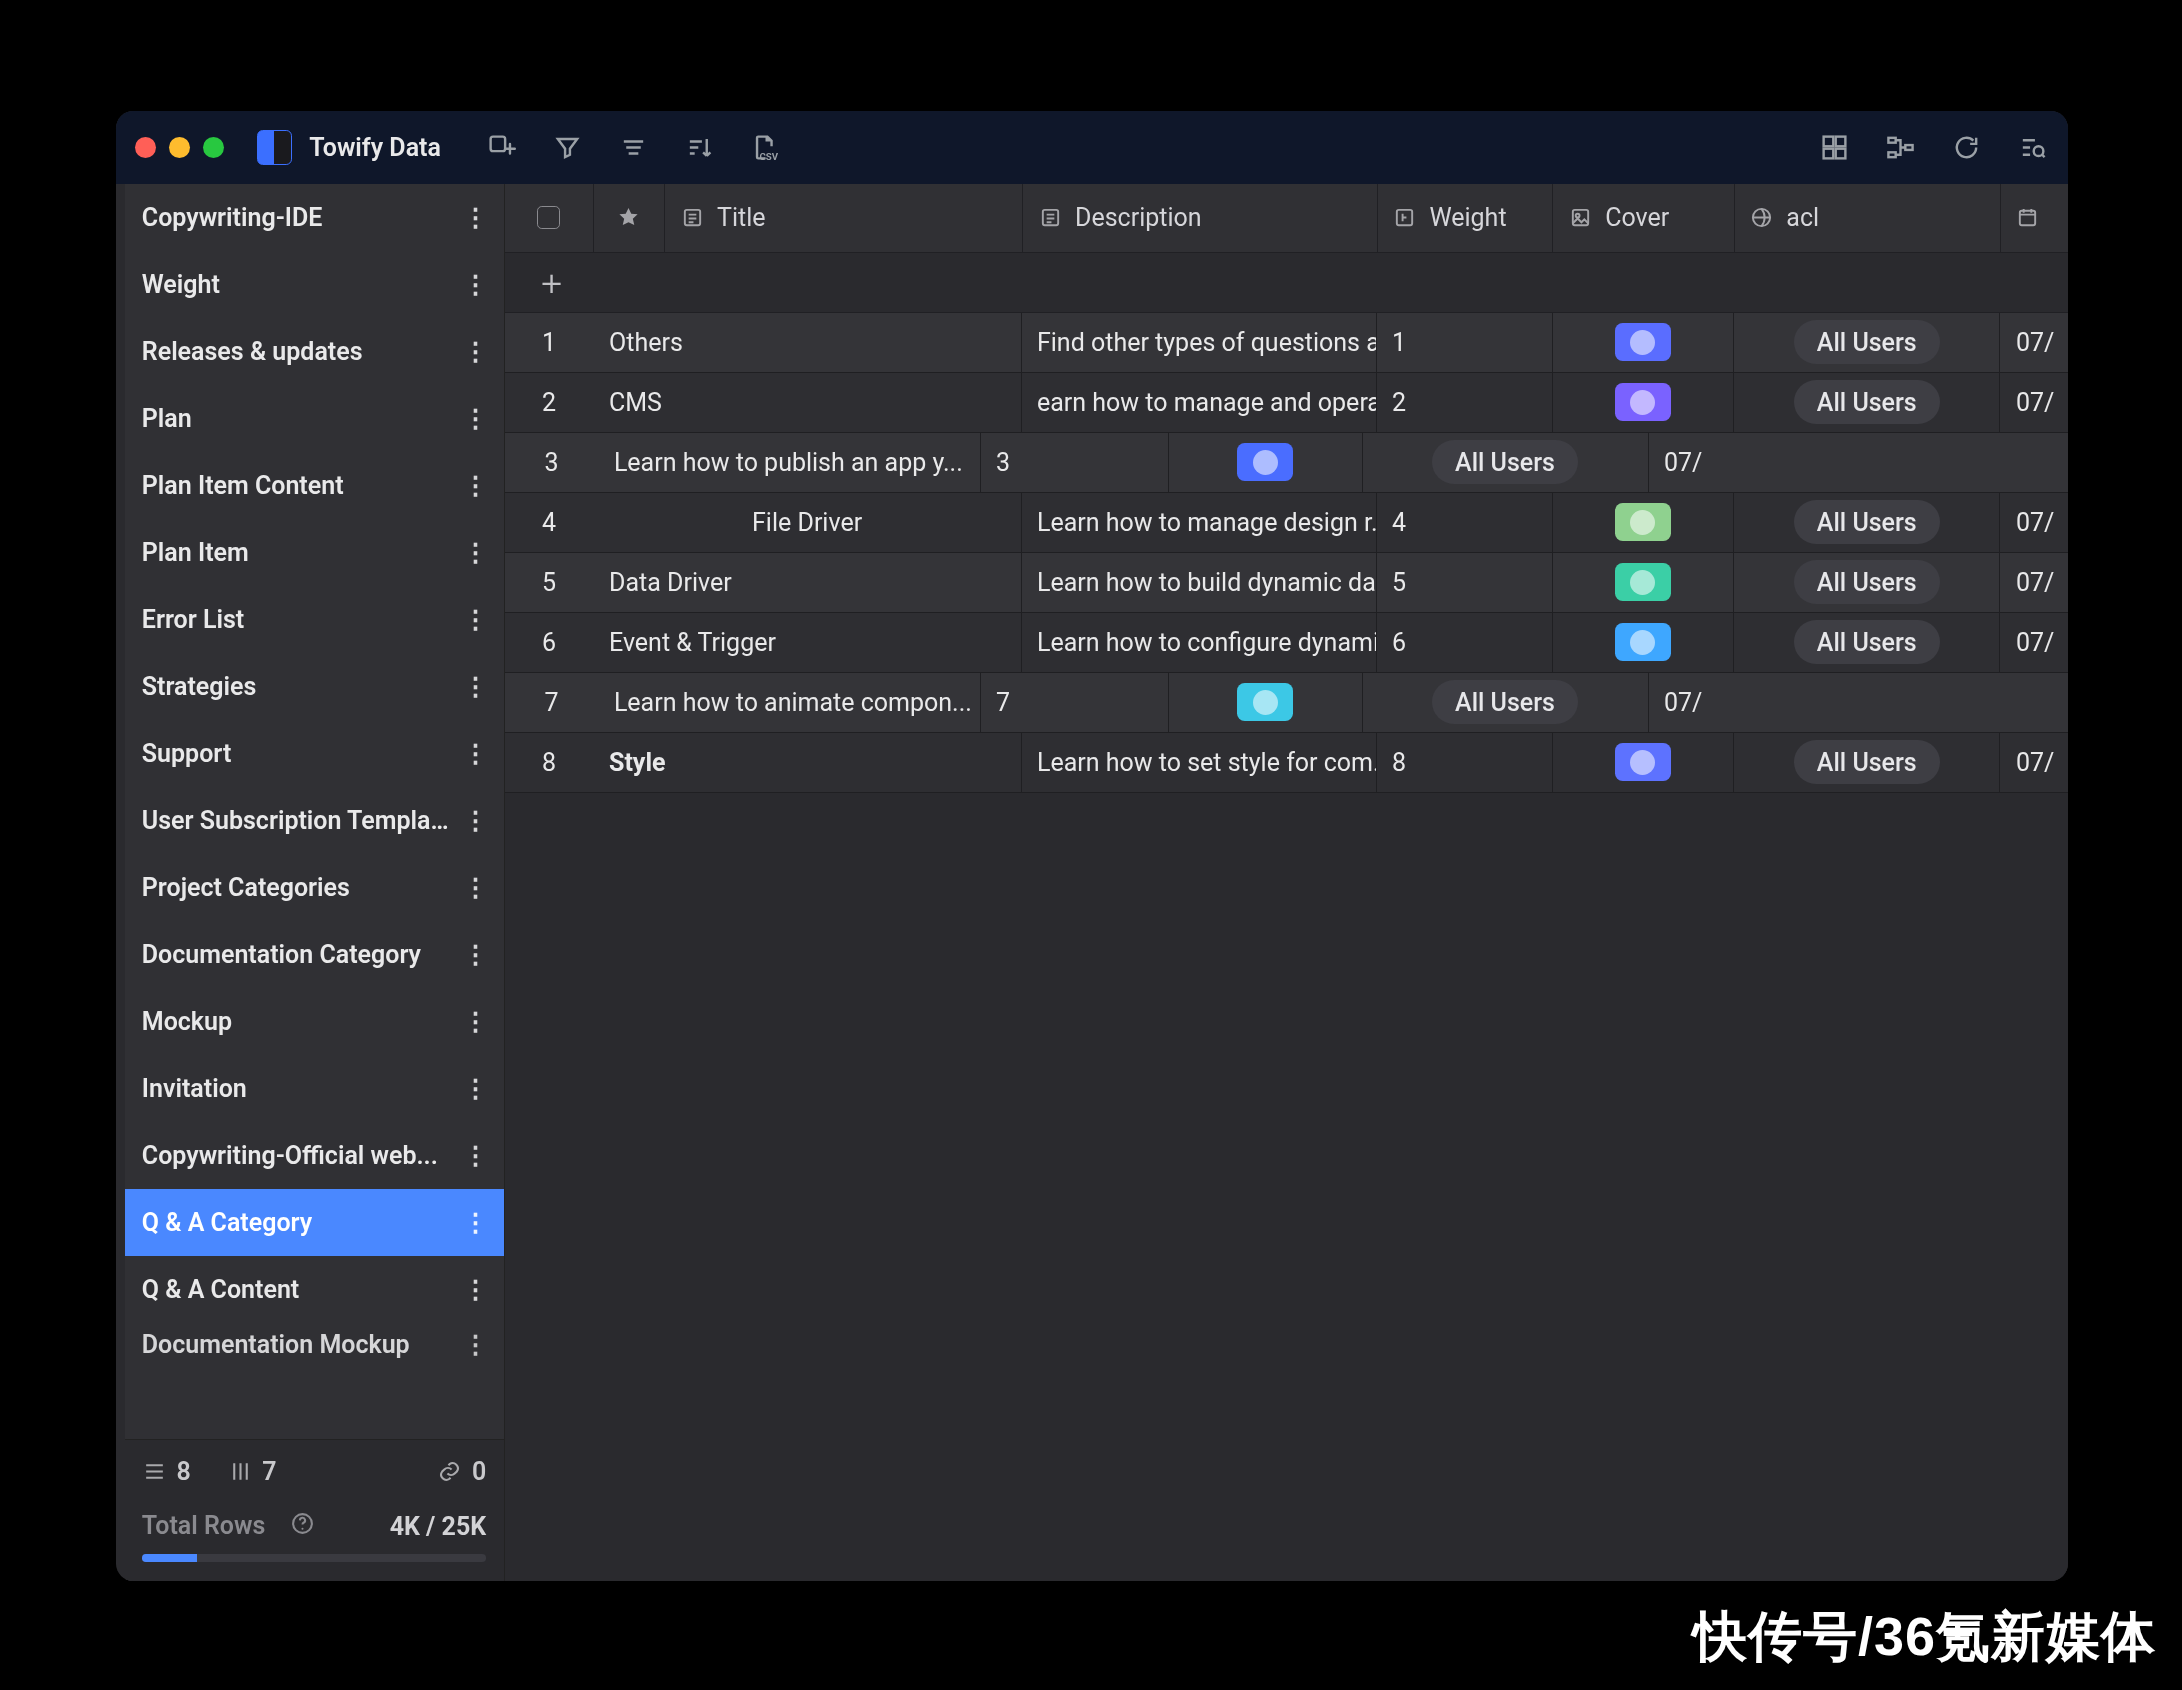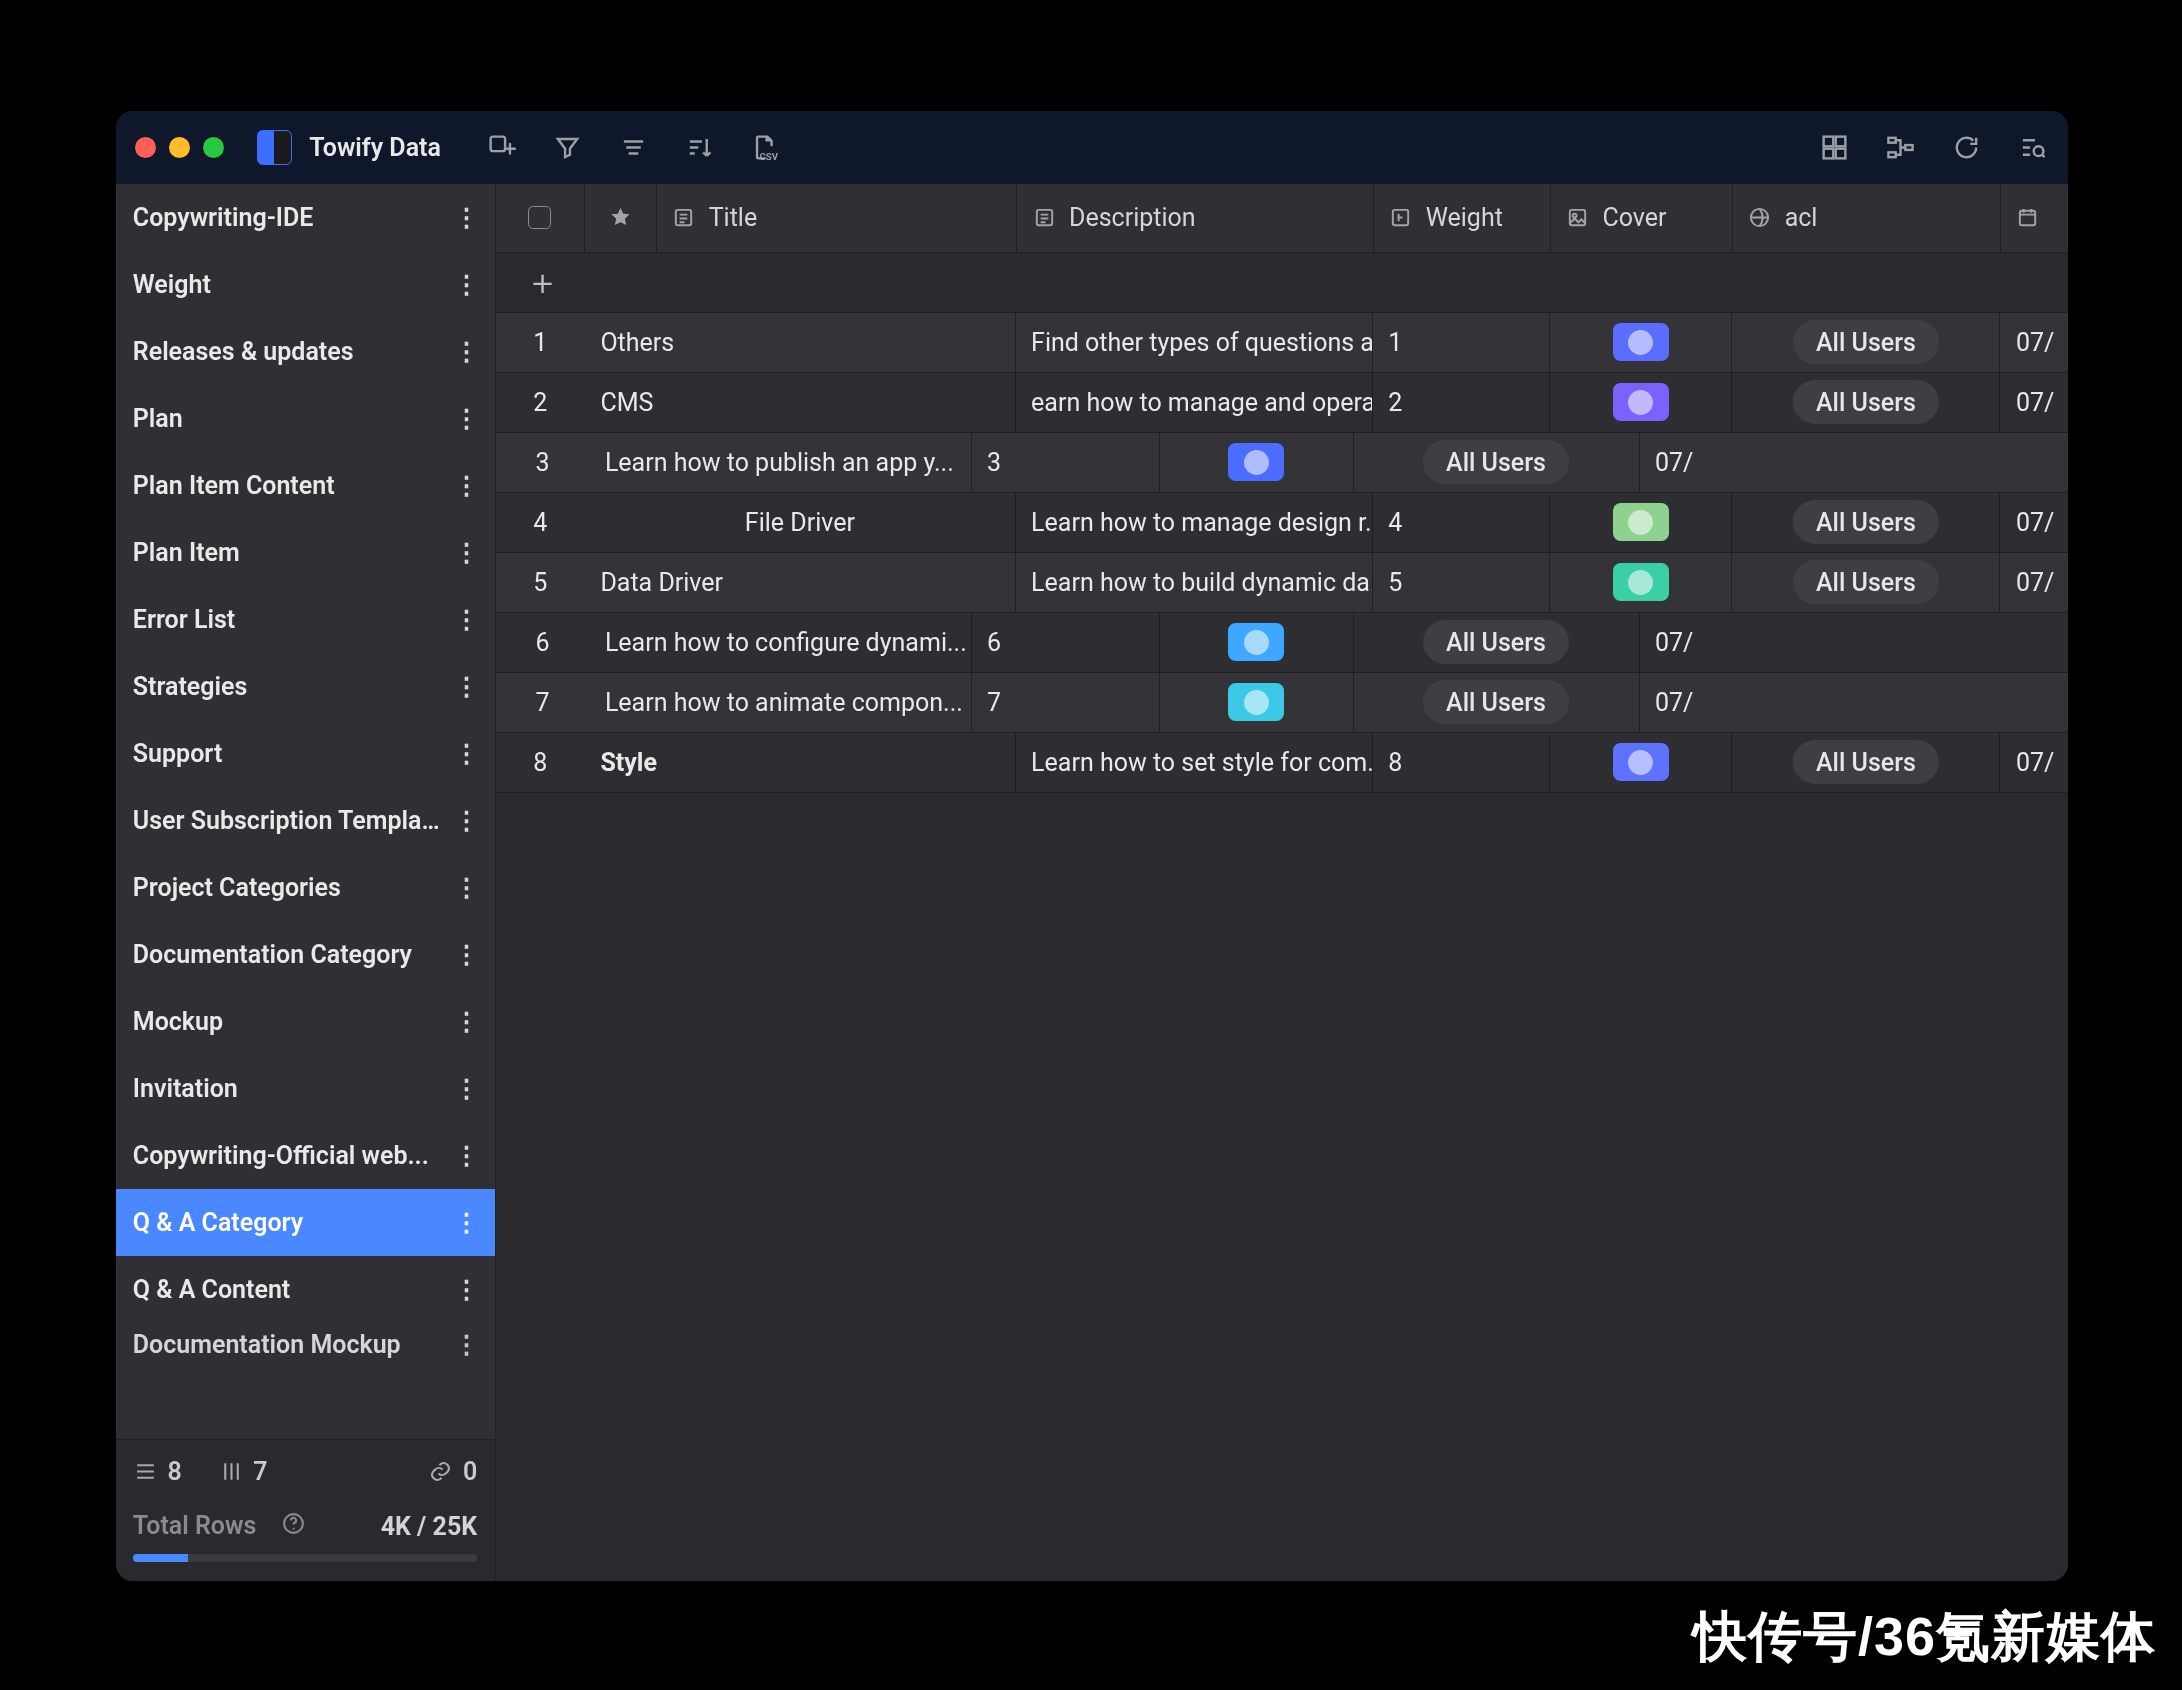--- a/index.html
+++ b/index.html
@@ -41,21 +41,21 @@
   .app-icon {
     width: 35px; height: 35px; border-radius: 5.8px;
     background: linear-gradient(90deg,#3b6fff 50%,#1a1a1e 50%);
     border: 1.9px solid #3b6fff;
   }
   .app-title { font-weight: 600; color: #e9e9ea; }
   .toolbar-left { display: flex; gap: 33px; align-items: center; margin-left: 27px; }
   .toolbar-right { display: flex; gap: 33px; align-items: center; margin-left: auto; }
   .tb-icon { width: 33px; height: 33px; color: #9aa0a6; cursor: pointer; display: flex; align-items: center; justify-content: center; }
   
-  .body { flex: 1; display: flex; min-height: 0; }
+  .body { flex: 1; display: flex; min-height: 0; padding-left: 9px; }
   
   .sidebar { width: 380px; display: flex; flex-direction: column; border-right: 1px solid #222; background: #303034; }
   .sidebar-list { flex: 1; overflow: hidden; }
   .side-item {
     height: 67px; display: flex; align-items: center; justify-content: space-between;
     padding: 0 13.4px 0 17.3px; cursor: pointer; font-weight: 600; color: #e9e9ea;
   }
   .side-item.active { background: #4a88ff; color: #fff; }
   .side-item .label { white-space: nowrap; overflow: hidden; text-overflow: ellipsis; max-width: 307px; }
   .side-item .kebab { width: 29px; text-align: center; color: inherit; opacity: .9; }
@@ -482,20 +482,23 @@
                 <div class="acl-pill">All Users</div>
               </div>
               <div class="cell col-date" style="border-right: none;">
                 <span>07/</span>
               </div>
             </div>
             <div class="row">
               <div class="cell col-num num" style="width: 94px; border-right: none;">
                 <span>6</span>
               </div>
+              <div class="cell col-title" style="width: 461px; padding-left: 15.4px;">
+                <span>Event &amp; Trigger</span>
+              </div>
               <div class="cell col-desc">
                 <span>Learn how to configure dynami...</span>
               </div>
               <div class="cell col-weight">
                 <span>6</span>
               </div>
               <div class="cell col-cover">
                 <div class="cover-chip" style="background: rgb(62, 167, 255);">
                   <div class="cover-inner"></div>
                 </div>

